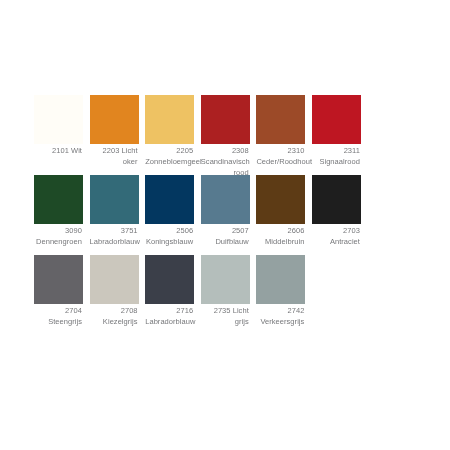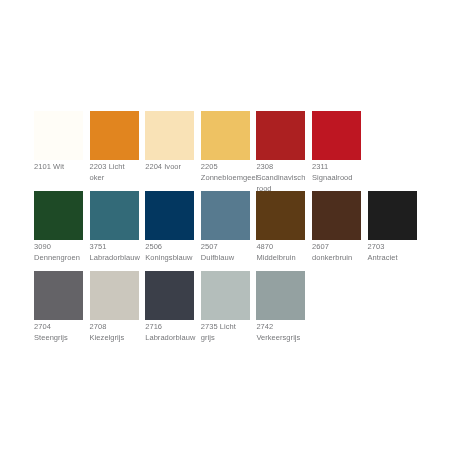--- a/index.html
+++ b/index.html
@@ -2,21 +2,21 @@
 <html><head>
 <meta charset="utf-8">
 <title>Colour swatch chart</title>
 <style>
   html, body { margin:0; padding:0; }
   body {
     width:450px; height:450px; background:#ffffff; overflow:hidden;
     font-family:"Liberation Sans", sans-serif;
     -webkit-font-smoothing:antialiased;
   }
-  #swatch-grid { position:absolute; left:34px; top:111px; width:416px; }
+  #swatch-grid { position:absolute; left:34px; top:95px; width:416px;text-align:right; }
   .row  { display:flex; height:80px; }
   .cell { width:49px; margin-right:6.6px; position:relative; }
   .chip { width:49px; height:49px; }
   .label{
     position:absolute; top:51.3px; left:0; width:48px;
     font-size:7.5px; line-height:10.8px; letter-spacing:0.05px;
     color:#77787b;
   }
 </style>
 </head>
@@ -26,30 +26,30 @@
     <div class="row">
       <div class="cell">
         <div class="chip" style="background-color: rgb(255, 253, 247);"></div>
         <div class="label"><span class="code">2101</span> <span class="cname">Wit</span></div>
       </div>
       <div class="cell">
         <div class="chip" style="background-color: rgb(225, 133, 31);"></div>
         <div class="label"><span class="code">2203</span> <span class="cname">Licht oker</span></div>
       </div>
       <div class="cell">
-        <div class="chip" style="background-color: rgb(249, 226, 182);"></div>
-        <div class="label"><span class="code">2204</span> <span class="cname">Ivoor</span></div>
-      </div>
-      <div class="cell">
         <div class="chip" style="background-color: rgb(238, 194, 99);"></div>
         <div class="label"><span class="code">2205</span> <span class="cname">Zonnebloemgeel</span></div>
       </div>
       <div class="cell">
         <div class="chip" style="background-color: rgb(172, 32, 33);"></div>
         <div class="label"><span class="code">2308</span> <span class="cname">Scandinavisch rood</span></div>
+      </div>
+      <div class="cell">
+        <div class="chip" style="background-color: rgb(156, 74, 40);"></div>
+        <div class="label"><span class="code">2310</span> <span class="cname">Ceder/Roodhout</span></div>
       </div>
       <div class="cell">
         <div class="chip" style="background-color: rgb(190, 22, 34);"></div>
         <div class="label"><span class="code">2311</span> <span class="cname">Signaalrood</span></div>
       </div>
     </div>
     <div class="row">
       <div class="cell">
         <div class="chip" style="background-color: rgb(30, 74, 38);"></div>
         <div class="label"><span class="code">3090</span> <span class="cname">Dennengroen</span></div>
@@ -61,25 +61,21 @@
       <div class="cell">
         <div class="chip" style="background-color: rgb(3, 55, 96);"></div>
         <div class="label"><span class="code">2506</span> <span class="cname">Koningsblauw</span></div>
       </div>
       <div class="cell">
         <div class="chip" style="background-color: rgb(87, 122, 143);"></div>
         <div class="label"><span class="code">2507</span> <span class="cname">Duifblauw</span></div>
       </div>
       <div class="cell">
         <div class="chip" style="background-color: rgb(93, 59, 21);"></div>
-        <div class="label"><span class="code">4870</span> <span class="cname">Middelbruin</span></div>
-      </div>
-      <div class="cell">
-        <div class="chip" style="background-color: rgb(77, 46, 29);"></div>
-        <div class="label"><span class="code">2607</span> <span class="cname">donkerbruin</span></div>
+        <div class="label"><span class="code">2606</span> <span class="cname">Middelbruin</span></div>
       </div>
       <div class="cell">
         <div class="chip" style="background-color: rgb(30, 30, 30);"></div>
         <div class="label"><span class="code">2703</span> <span class="cname">Antraciet</span></div>
       </div>
     </div>
     <div class="row">
       <div class="cell">
         <div class="chip" style="background-color: rgb(100, 99, 103);"></div>
         <div class="label"><span class="code">2704</span> <span class="cname">Steengrijs</span></div>

